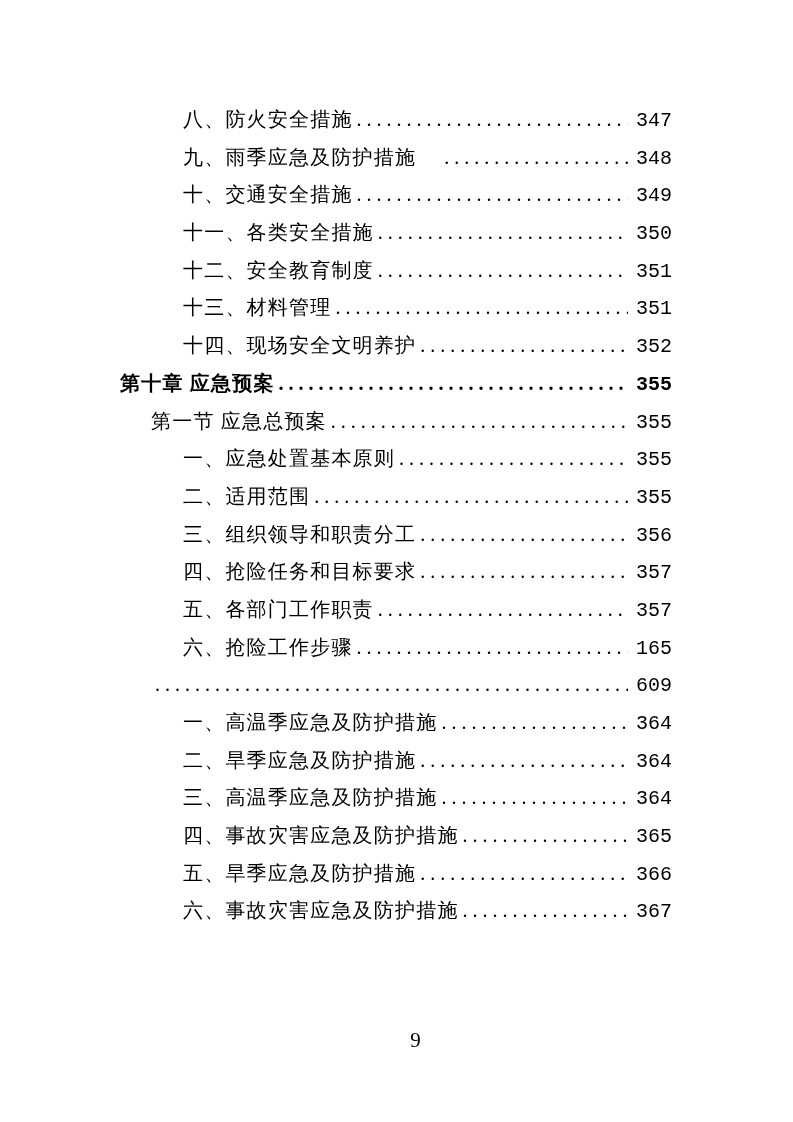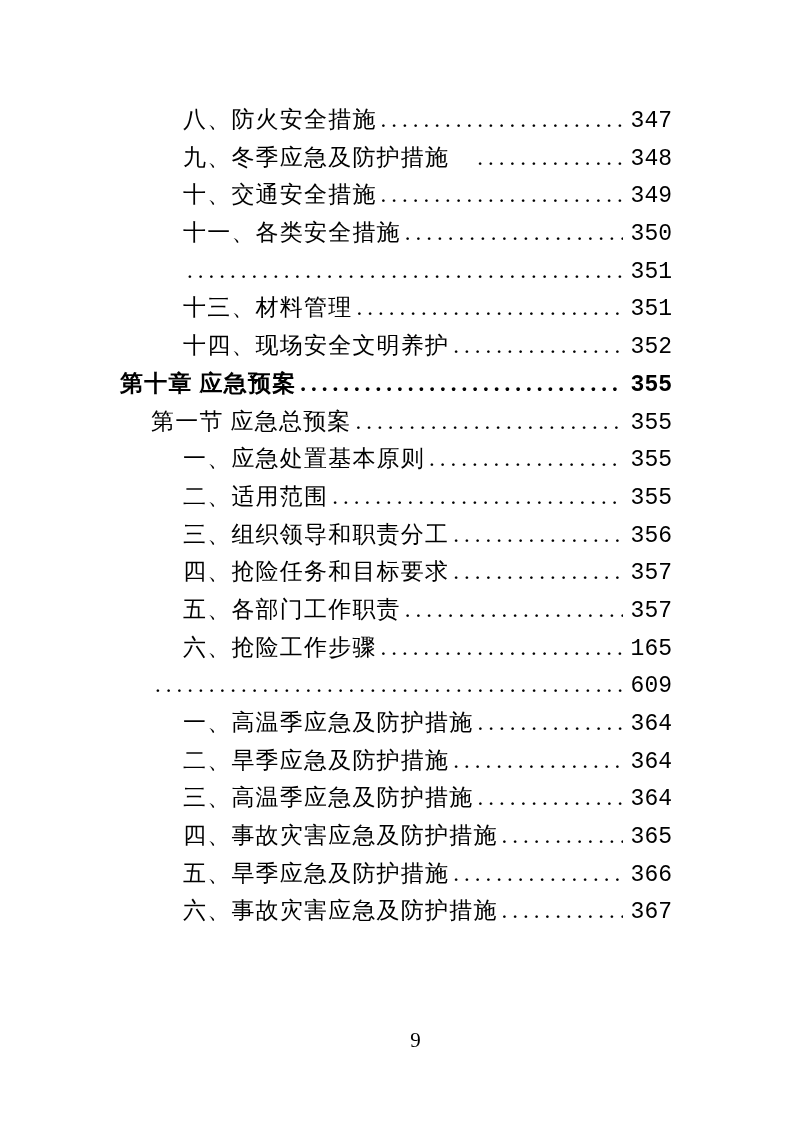--- a/index.html
+++ b/index.html
@@ -25,21 +25,21 @@
     top: 101px;
     left: 120px;
     right: 121px;
   }
 
   .toc-row {
     display: flex;
     align-items: baseline;
     height: 37.7px;
     line-height: 37.7px;
-    font-size: 23px;
+    font-size: 20px;
     white-space: nowrap;
   }
 
   .toc-row.level-2 { padding-left: 31px; }
   .toc-row.level-3 { padding-left: 63px; }
 
   .toc-row.bold .toc-label,
   .toc-row.bold .toc-page,
   .toc-row.bold .toc-leader { font-weight: 700; }
 
@@ -83,35 +83,36 @@
 
 <div class="page">
 
   <div class="toc-list">
       <div class="toc-row level-3">
     <span class="toc-label">八、防火安全措施</span>
     <span class="toc-leader"></span>
     <span class="toc-page">347</span>
   </div>
       <div class="toc-row level-3 gap-leader">
-    <span class="toc-label">九、冬季应急及防护措施</span>
+    <span class="toc-label">九、雨季应急及防护措施</span>
     <span class="toc-leader"></span>
     <span class="toc-page">348</span>
   </div>
       <div class="toc-row level-3">
     <span class="toc-label">十、交通安全措施</span>
     <span class="toc-leader"></span>
     <span class="toc-page">349</span>
   </div>
       <div class="toc-row level-3">
     <span class="toc-label">十一、各类安全措施</span>
     <span class="toc-leader"></span>
     <span class="toc-page">350</span>
   </div>
       <div class="toc-row level-3">
+    <span class="toc-label">十二、安全教育制度</span>
     <span class="toc-leader"></span>
     <span class="toc-page">351</span>
   </div>
       <div class="toc-row level-3">
     <span class="toc-label">十三、材料管理</span>
     <span class="toc-leader"></span>
     <span class="toc-page">351</span>
   </div>
       <div class="toc-row level-3">
     <span class="toc-label">十四、现场安全文明养护</span>

